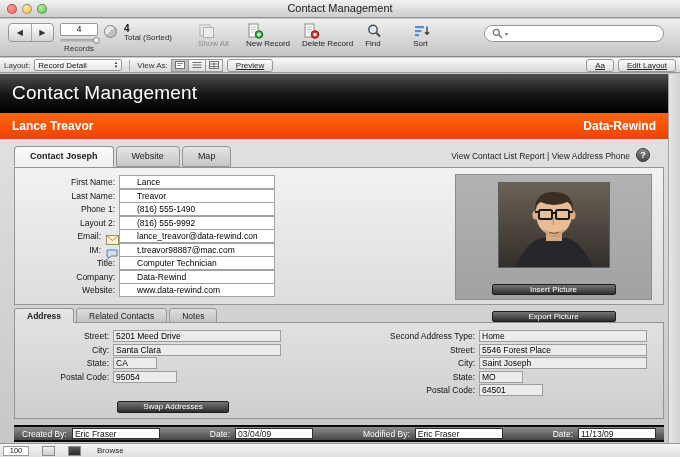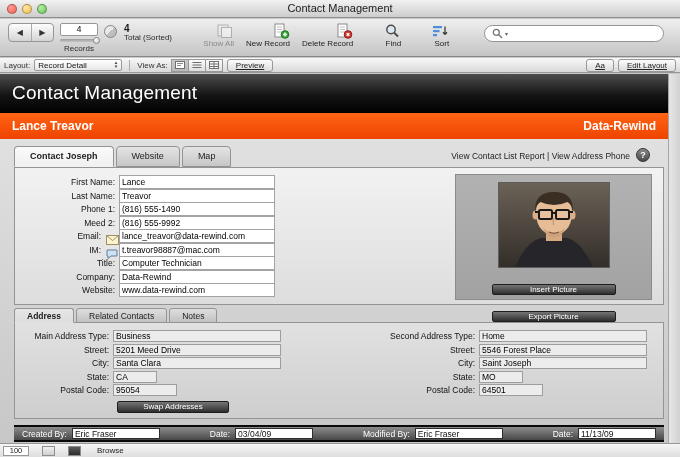--- a/index.html
+++ b/index.html
@@ -31,21 +31,21 @@
     background:linear-gradient(#9c9c9c,#c4c4c4); border-radius:2px; }
   .slider-knob { position:absolute; right:-2px; top:-2px; width:7px; height:7px; border-radius:50%;
     background:radial-gradient(circle at 35% 30%,#fff,#c7c7c7); border:1px solid #888; }
   .records-label { position:absolute; left:48px; top:25px; width:62px; text-align:center; font-size:8px; color:#2c2c2c; }
   .pie { position:absolute; left:104px; top:6px; width:13px; height:13px; border-radius:50%;
     background:linear-gradient(135deg,#e9e9e9 50%,#bfbfbf 50%); border:1px solid #848484; }
   .total-group { position:absolute; left:124px; top:4px; line-height:1.1; }
   .total-count { font-size:10px; font-weight:bold; color:#1c1c1c; }
   .total-label { font-size:8px; color:#2c2c2c; }
   .tb-buttons { position:absolute; left:198px; top:3px; display:flex; gap:12px; }
-  .tb-btn { display:flex; flex-direction:column; align-items:flex-end; font-size:8px; color:#222; min-width:36px; }
+  .tb-btn { display:flex; flex-direction:column; align-items:flex-start; font-size:8px; color:#222; min-width:36px; }
   .tb-btn .ic { height:17px; display:flex; align-items:center; }
   .tb-btn.dim { color:#8a8a8a; }
   .search-field { position:absolute; right:16px; top:6px; width:180px; height:17px; background:#fff;
     border:1px solid #949494; border-radius:9px; display:flex; align-items:center; padding:0 7px; gap:2px; }
   .search-chevron { font-size:6px; color:#666; }
   .search-input { flex:1; border:none; font-size:9px; height:13px; background:transparent; }
 
   
   .layoutbar { position:absolute; top:58px; left:0; right:0; height:15px;
     background:linear-gradient(#f8f8f8,#d9d9d9); border-bottom:1px solid #979797;
@@ -88,21 +88,21 @@
     background:linear-gradient(#8a8a8a,#4a4a4a); border:1px solid #333; color:#fff;
     font-size:9px; text-align:center; line-height:13px; font-weight:bold; }
 
   .main-panel { position:absolute; left:14px; top:28px; width:650px; height:138px;
     background:linear-gradient(#f2f2f2,#dddddd); border:1px solid #949494; }
   .form-rows { position:absolute; left:4px; top:8px; }
   .frow { position:relative; display:flex; align-items:center; height:12px; margin-bottom:1.5px; }
   .flabel { width:100px; text-align:right; font-size:8.5px; color:#111; padding-right:4px; }
   .frow.has-icon .flabel { padding-right:18px; }
   .row-icon { position:absolute; left:87px; top:1px; width:14px; height:10px; }
-  .finput { width:156px; height:14px; border:1px solid #a3a3a3; background:#fff; font-size:8.5px; padding:0 2px; }
+  .finput { width:156px; height:14px; border:1px solid #a3a3a3; background:#fff; font-size:8.5px; padding:0 17px; }
 
   .photo-panel { position:absolute; left:440px; top:6px; width:197px; height:126px;
     background:linear-gradient(#b2b2b2,#a2a2a2); border:1px solid #8b8b8b; }
   .photo-frame { width:112px; height:86px; margin:7px auto 4px; border:1px solid #5d5d5d; background:#3c3834; overflow:hidden; }
   .pic-btn { display:block; width:124px; height:11px; margin:16px auto 3px;
     background:linear-gradient(#757575,#2e2e2e); border:1px solid #1d1d1d; border-radius:2px;
     color:#fff; font-size:8px; line-height:9px; text-align:center; }
 
   .subtabs { position:absolute; left:14px; top:169px; display:flex; z-index:2; }
   .subtab { height:15px; line-height:14px; padding:0 12px; font-size:8.5px; color:#222;
@@ -312,21 +312,21 @@
         </div>
         <div class="frow">
           <label class="flabel">Last Name:</label>
           <input class="finput" value="Treavor" style="">
         </div>
         <div class="frow">
           <label class="flabel">Phone 1:</label>
           <input class="finput" value="(816) 555-1490" style="">
         </div>
         <div class="frow">
-          <label class="flabel">Meed 2:</label>
+          <label class="flabel">Layout 2:</label>
           <input class="finput" value="(816) 555-9992" style="">
         </div>
         <div class="frow has-icon">
           <label class="flabel">Email:</label>
           <span class="row-icon">
             <svg width="13" height="10" viewBox="0 0 13 10">
               <rect x="0.5" y="0.5" width="12" height="9" fill="#fbf3cf" stroke="#a09060"></rect>
               <path d="M0.5 0.5l6 5 6-5" fill="none" stroke="#a09060"></path>
             </svg>
           </span>
@@ -390,24 +390,20 @@
 
     <div class="subtabs">
       <div class="subtab active">Address</div>
       <div class="subtab">Related Contacts</div>
       <div class="subtab">Notes</div>
     </div>
 
     <div class="sub-panel">
       <div class="addr-col left">
         <div class="arow">
-          <label class="alabel">Main Address Type:</label>
-          <input class="ainput" value="Business" style="">
-        </div>
-        <div class="arow">
           <label class="alabel">Street:</label>
           <input class="ainput" value="5201 Meed Drive" style="">
         </div>
         <div class="arow">
           <label class="alabel">City:</label>
           <input class="ainput" value="Santa Clara" style="">
         </div>
         <div class="arow">
           <label class="alabel">State:</label>
           <input class="ainput short" value="CA" style="">

